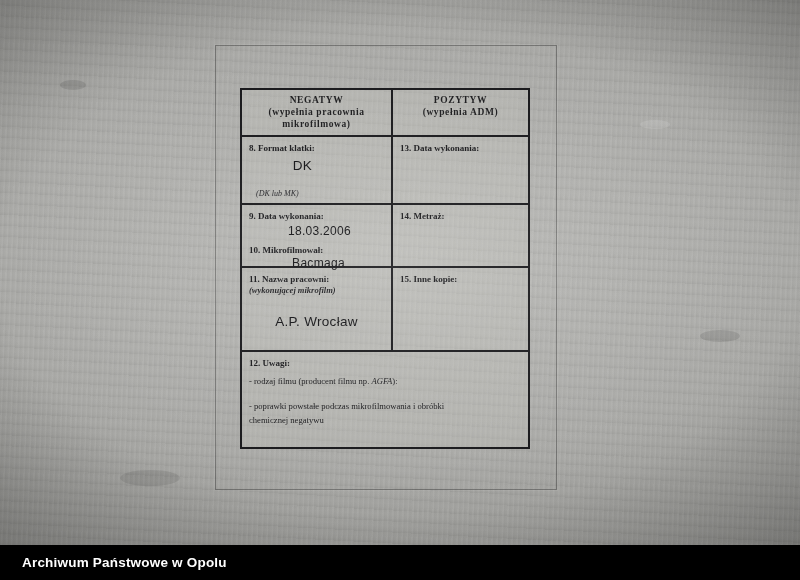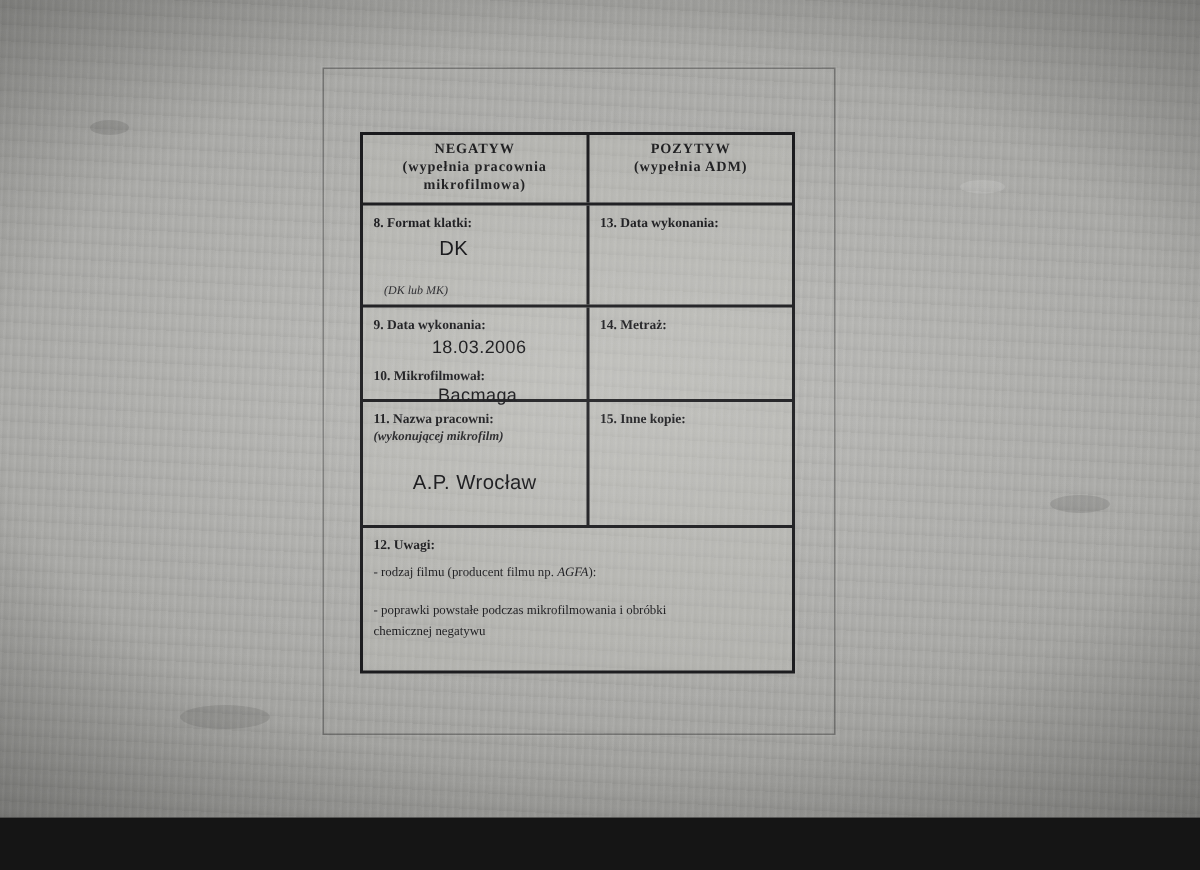--- a/index.html
+++ b/index.html
@@ -243,14 +243,17 @@
             <span>- rodzaj filmu (producent filmu np. </span><i>AGFA</i><span>):</span>
           </div>
           <div class="uwagi-line" style="margin-top:12px;">- poprawki powstałe podczas  mikrofilmowania i obróbki</div>
           <div class="uwagi-line" style="margin-top:1px;">chemicznej negatywu</div>
         </div>
       </div>
 
     </div>
   </div>
 
+  <div id="caption">
+    <span>Archiwum Państwowe w Opolu</span>
+  </div>
 
 </div>
 
 </body></html>

